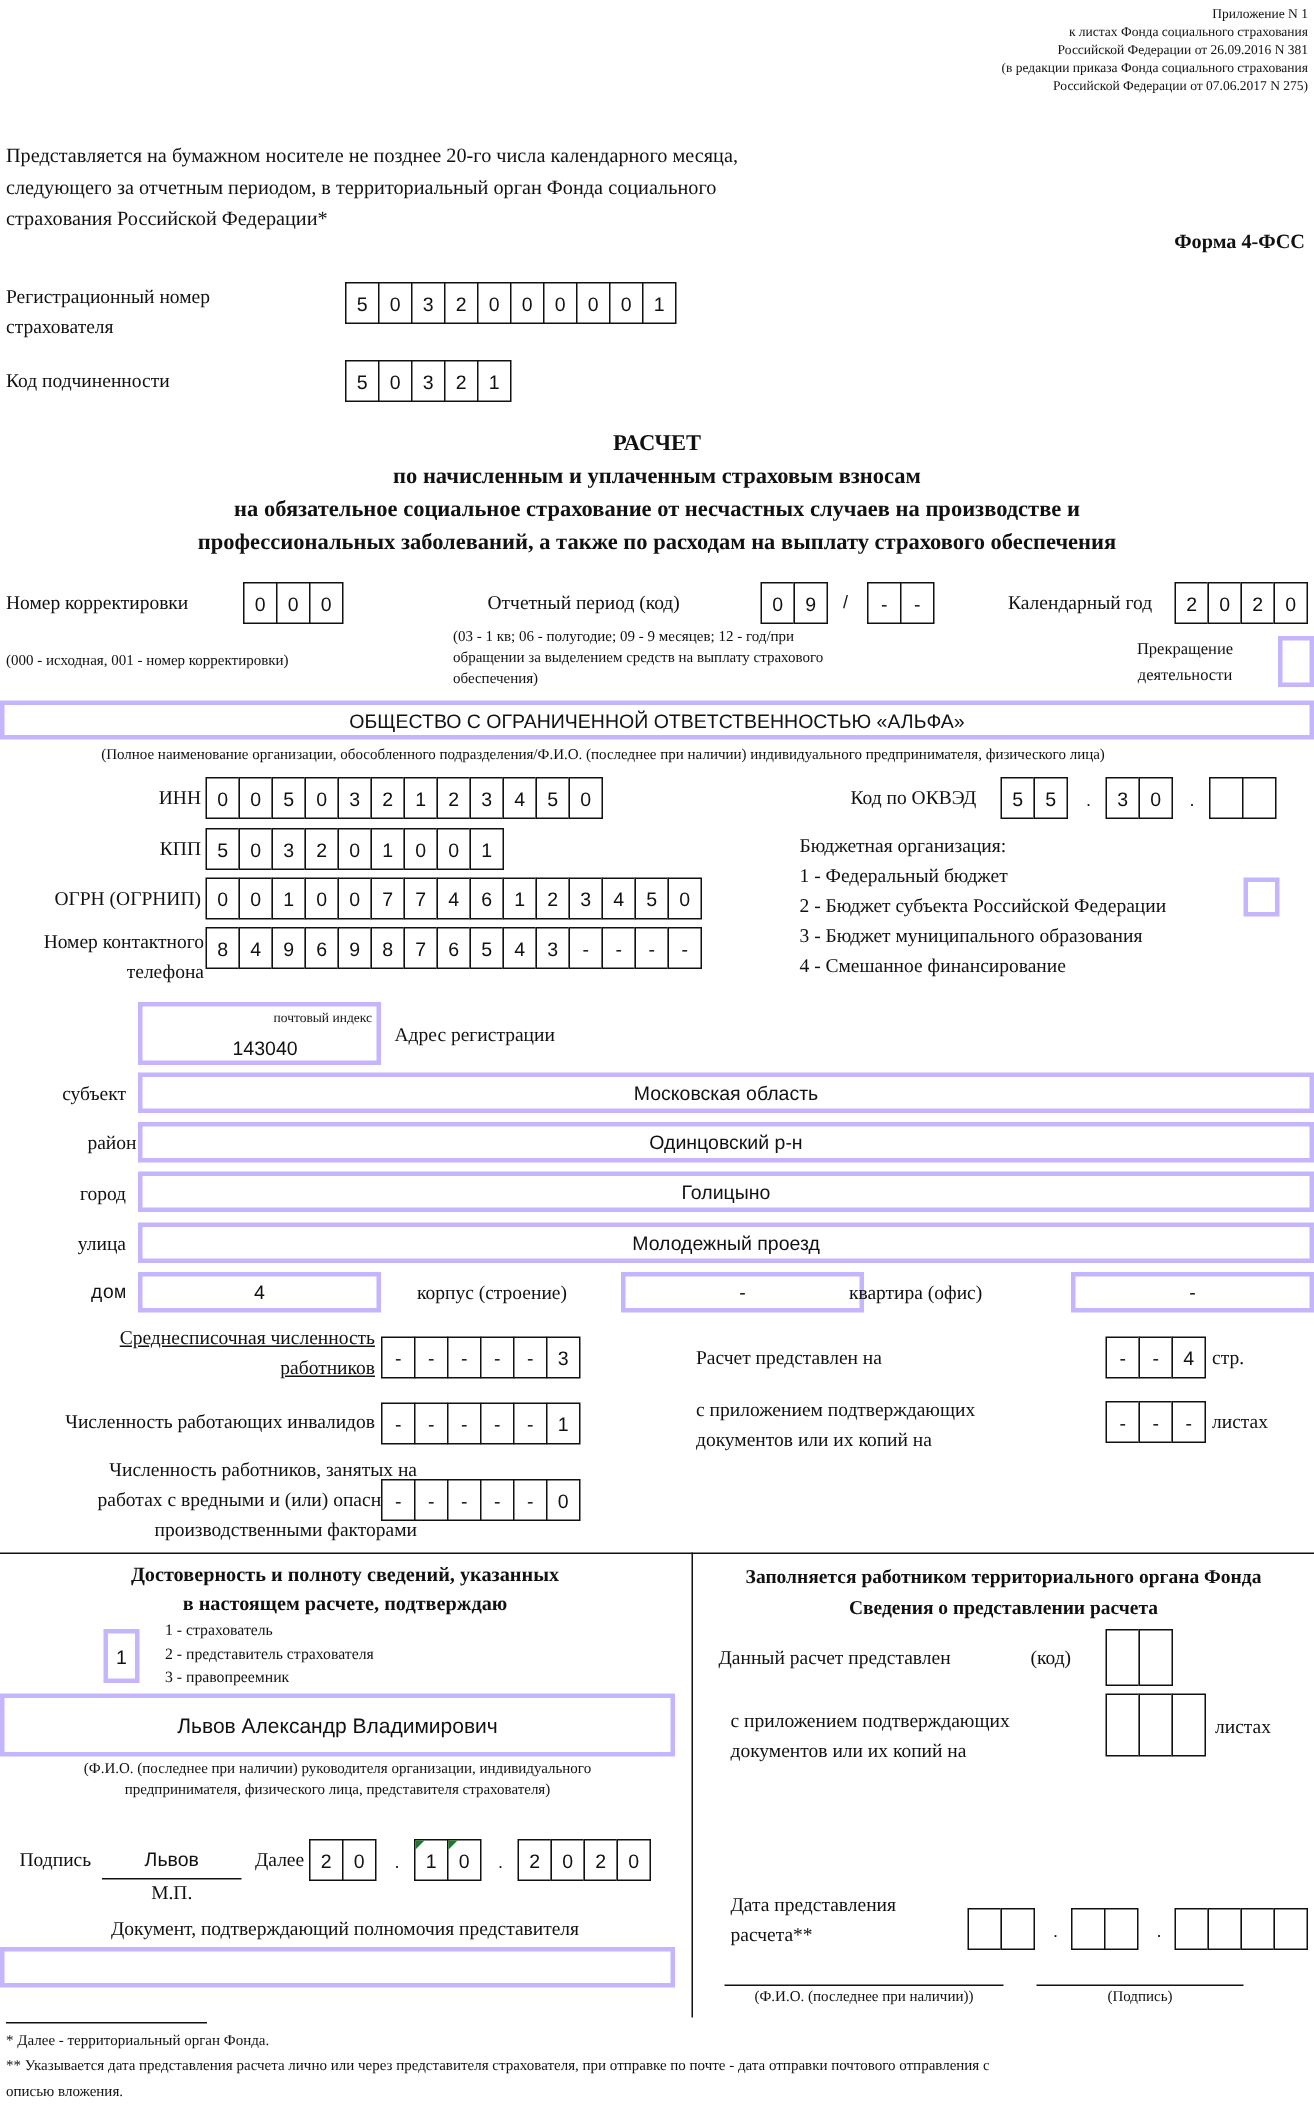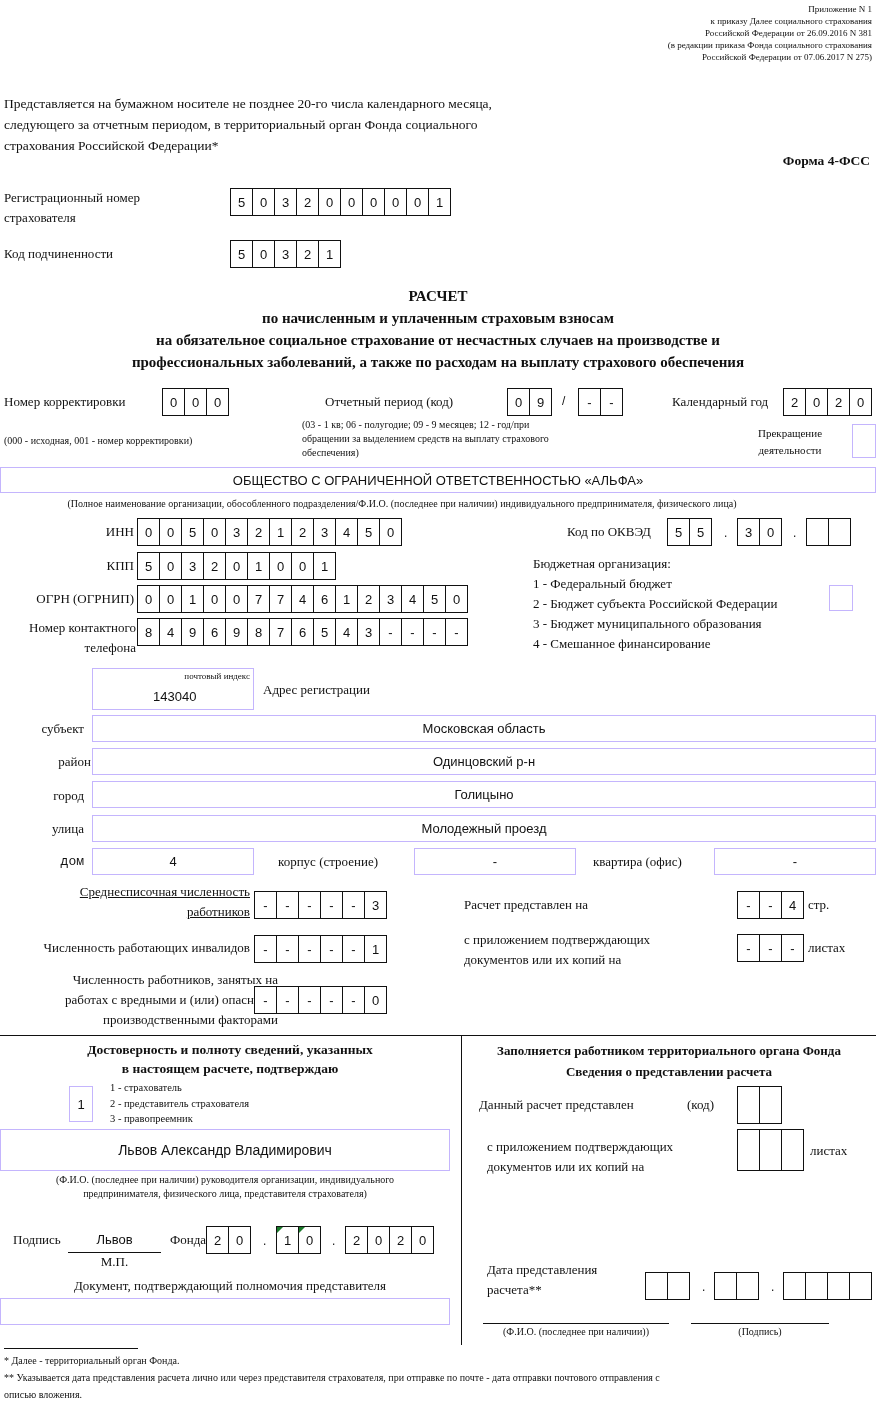--- a/index.html
+++ b/index.html
@@ -7,41 +7,41 @@
          font-family:"Liberation Serif", serif; color:#111; font-size:13px; }
   .abs { position:absolute; }
   .serif { font-family:"Liberation Serif", serif; }
   .sans { font-family:"Liberation Sans", sans-serif; }
   .bold { font-weight:bold; }
   .cells { position:absolute; display:flex; }
   .cell { width:23px; height:28px; border:1px solid #111; margin-left:-1px;
           display:flex; align-items:center; justify-content:center;
           font-family:"Liberation Sans", sans-serif; font-size:13px; box-sizing:border-box; background:#fff; }
   .cell:first-child { margin-left:0; }
-  .box { position:absolute; border:1px solid #c4b5fd; box-sizing:border-box; background:#fff;
+  .box { position:absolute; border:3px solid #c4b5fd; box-sizing:border-box; background:#fff;
          display:flex; align-items:center; justify-content:center;
          font-family:"Liberation Sans", sans-serif; font-size:13px; }
   .lbl { position:absolute; font-family:"Liberation Serif", serif; font-size:13px; line-height:20px; }
   .r { text-align:right; }
   .c { text-align:center; }
   .small { font-size:10px; line-height:13px; }
   .xs { font-size:9px; line-height:12px; }
   .hline { position:absolute; height:1px; background:#111; }
   .vline { position:absolute; width:1px; background:#111; }
   .dot { position:absolute; font-family:"Liberation Sans", sans-serif; font-size:12px; }
   .tick { position:relative; }
   .tick::before { content:""; position:absolute; left:0; top:0; width:0; height:0;
                   border-top:6px solid #1a7a2a; border-right:6px solid transparent; }
 </style>
 </head>
 <body>
 
 <div class="abs r serif" style="right:4px; top:3px; font-size:9px; line-height:12px; width:300px;">
   <div>Приложение N 1</div>
-  <div>к приказу Далее социального страхования</div>
+  <div>к листах Фонда социального страхования</div>
   <div>Российской Федерации от 26.09.2016 N 381</div>
   <div>(в редакции приказа Фонда социального страхования</div>
   <div>Российской Федерации от 07.06.2017 N 275)</div>
 </div>
 
 <div class="abs serif" style="left:4px; top:93px; font-size:13.5px; line-height:21px;">
   <div>Представляется на бумажном носителе не позднее 20-го числа календарного месяца,</div>
   <div>следующего за отчетным периодом, в территориальный орган Фонда социального</div>
   <div>страхования Российской Федерации*</div>
 </div>
@@ -232,21 +232,21 @@
 <div class="lbl r" style="left:0; width:84px; top:786px;">город</div>
 <div class="box" style="left:92px; top:781px; width:784px; height:27px;">Голицыно</div>
 
 <div class="lbl r" style="left:0; width:84px; top:819px;">улица</div>
 <div class="box" style="left:92px; top:815px; width:784px; height:27px;">Молодежный проезд</div>
 
 <div class="lbl r" style="left:0; width:84px; top:852px;font-family:Liberation Mono, monospace;">дом</div>
 <div class="box" style="left:92px; top:848px; width:162px; height:27px;">4</div>
 <div class="lbl" style="left:278px; top:852px;">корпус (строение)</div>
 <div class="box" style="left:414px; top:848px; width:162px; height:27px;">-</div>
-<div class="lbl" style="left:593px; top:852px;">квартира (офис)</div>
+<div class="lbl" style="left:566px; top:852px;">квартира (офис)</div>
 <div class="box" style="left:714px; top:848px; width:162px; height:27px;">-</div>
 
 <div class="lbl r" style="left:0; width:250px; top:882px;text-decoration:underline;">
   <div>Среднесписочная численность</div>
   <div>работников</div>
 </div>
 <div class="cells" style="left:254px; top:891px;">
     <div class="cell">-</div>
     <div class="cell">-</div>
     <div class="cell">-</div>
@@ -315,21 +315,21 @@
 <div class="abs c serif" style="left:0; width:450px; top:1173px; font-size:10px; line-height:14px;">
   <div>(Ф.И.О. (последнее при наличии) руководителя организации, индивидуального</div>
   <div>предпринимателя, физического лица, представителя страхователя)</div>
 </div>
 
 <div class="lbl" style="left:13px; top:1230px;">Подпись</div>
 <div class="abs c sans" style="left:68px; width:93px; top:1230px; font-size:13px; line-height:20px;">Львов</div>
 <div class="hline" style="left:68px; top:1252px; width:93px;"></div>
 <div class="abs c serif" style="left:68px; width:93px; top:1254px; font-size:13px;">М.П.</div>
 
-<div class="lbl" style="left:170px; top:1230px;">Фонда</div>
+<div class="lbl" style="left:170px; top:1230px;">Далее</div>
 <div class="cells" style="left:206px; top:1226px;">
     <div class="cell">2</div>
     <div class="cell">0</div>
   </div>
 <div class="dot" style="left:263px; top:1234px;">.</div>
 <div class="cells" style="left:276px; top:1226px;">
     <div class="cell tick">1</div>
     <div class="cell tick">0</div>
   </div>
 <div class="dot" style="left:332px; top:1234px;">.</div>

